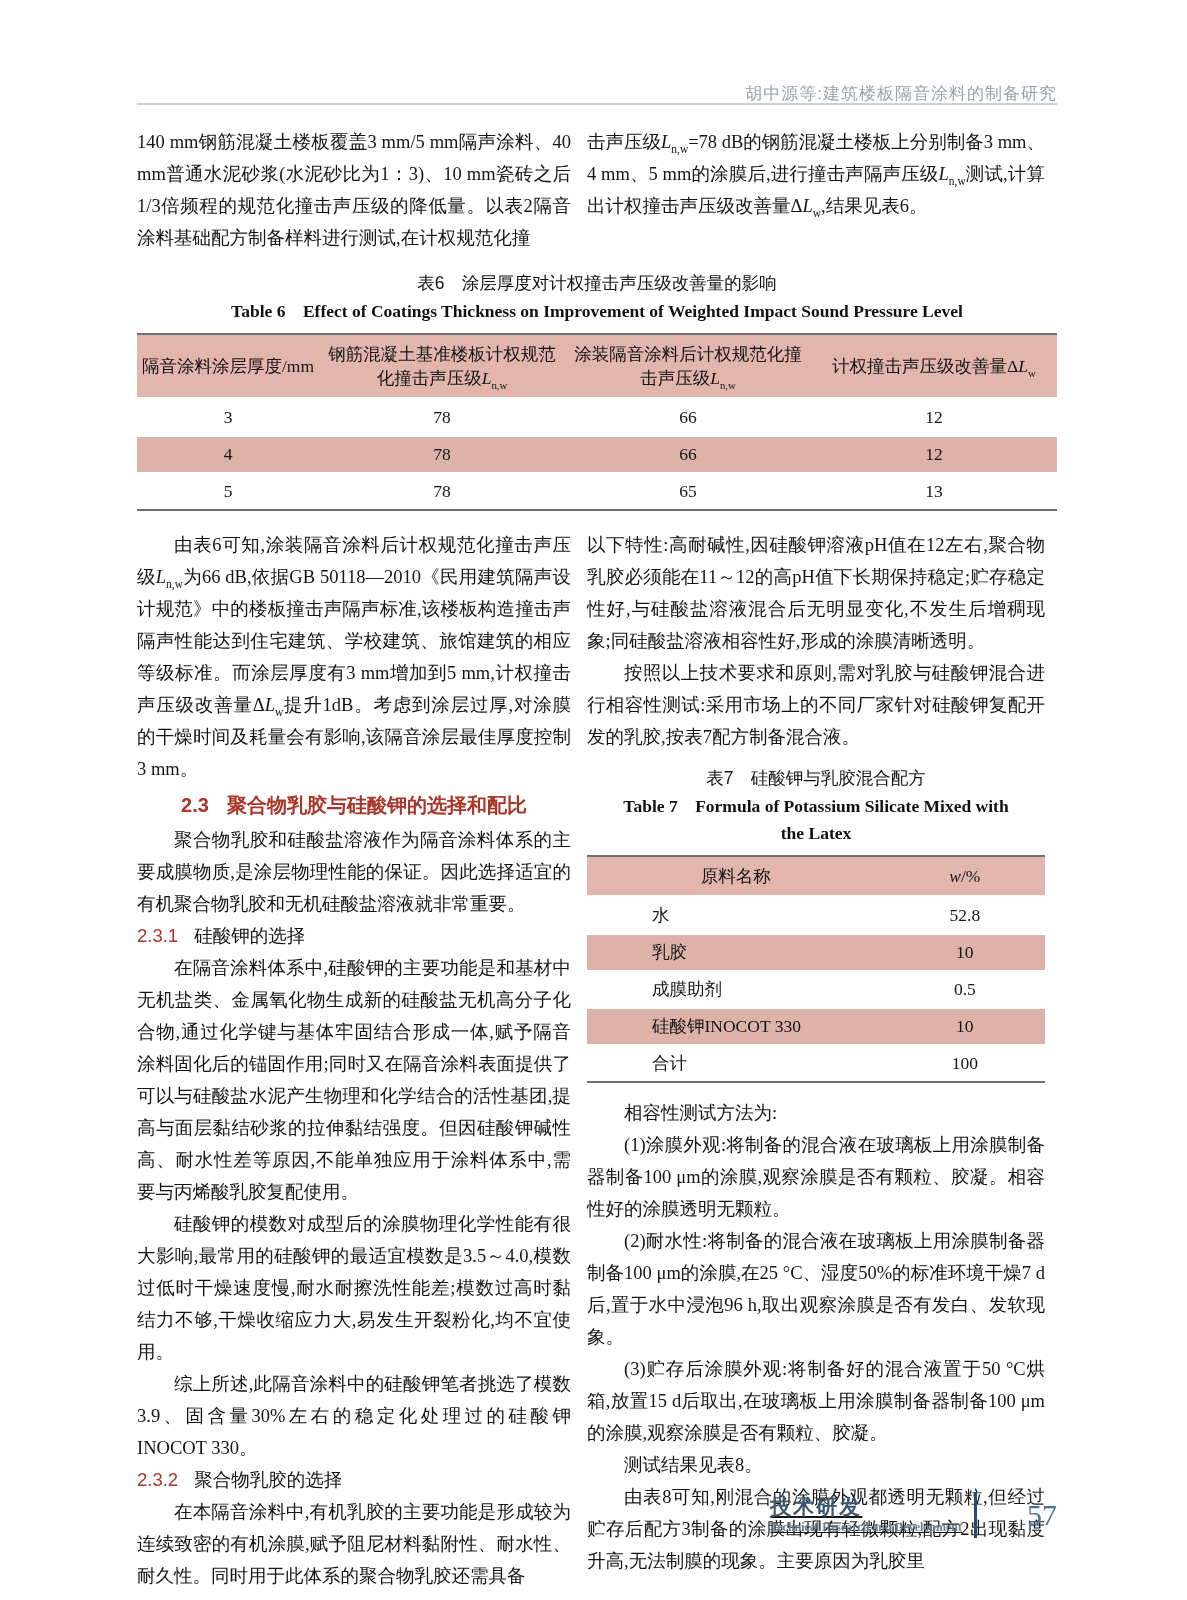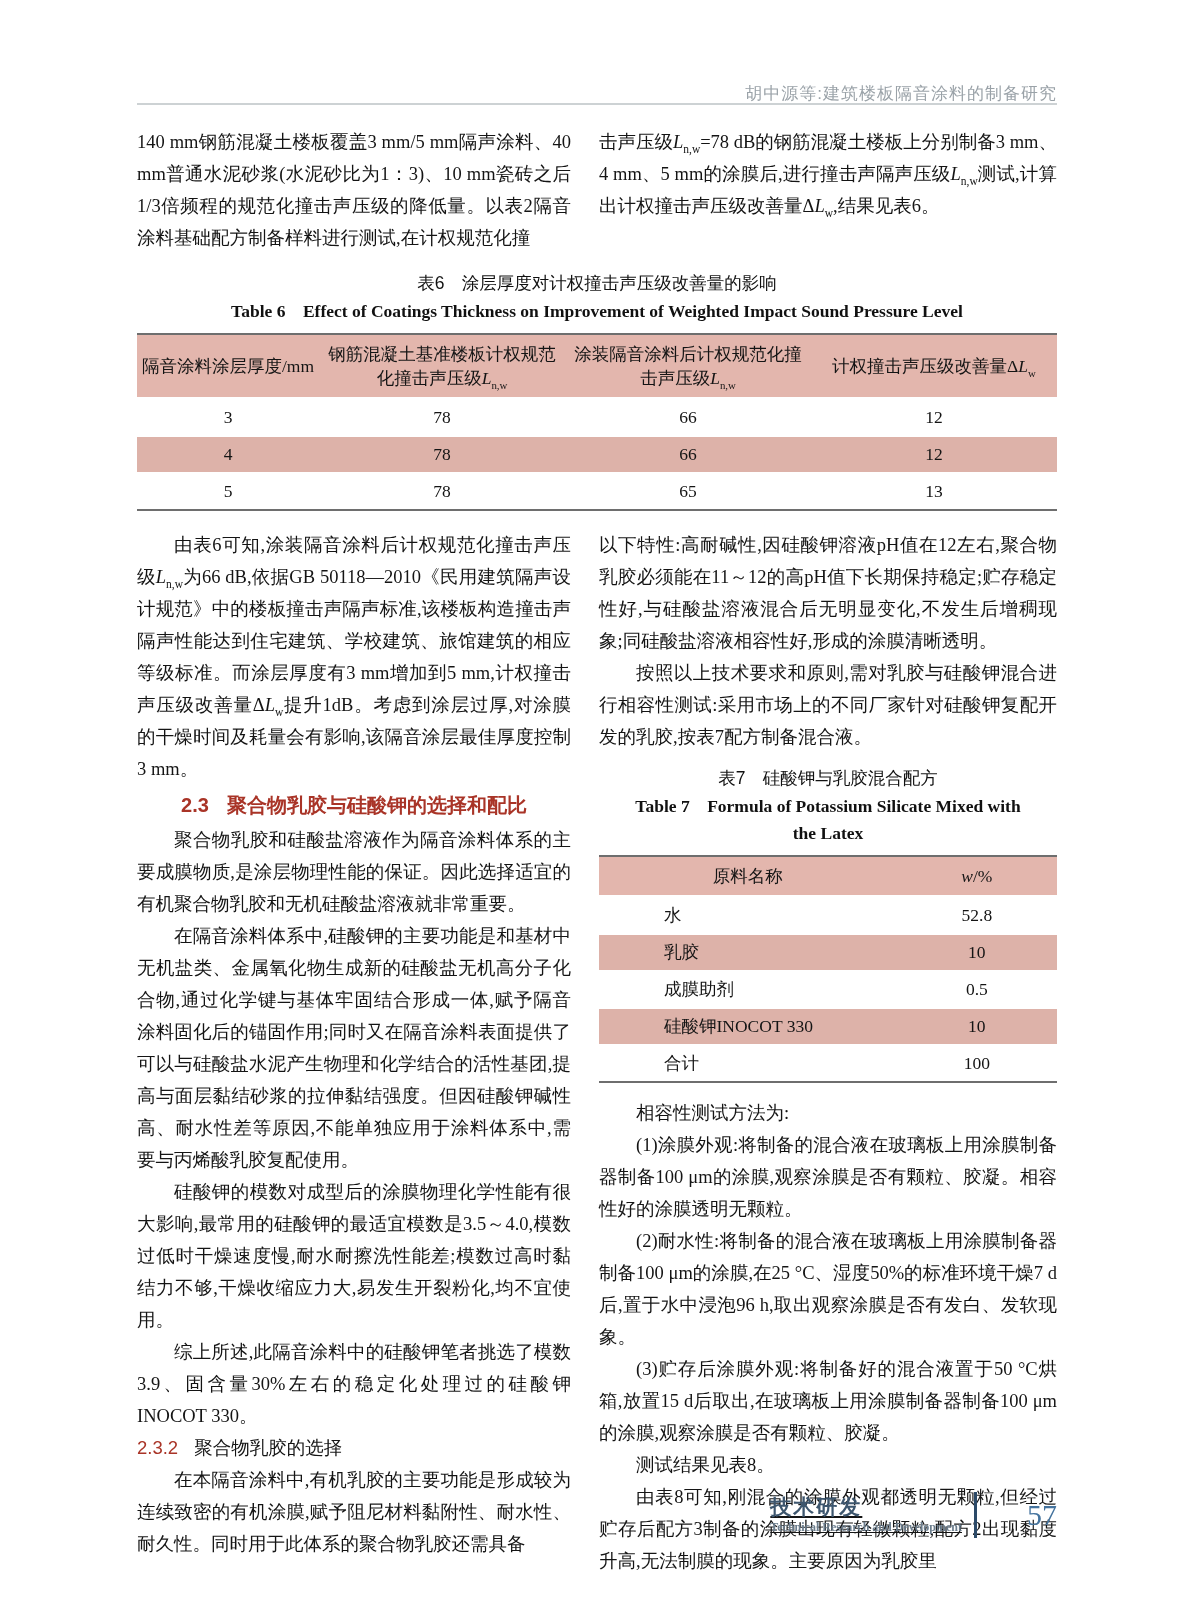--- a/index.html
+++ b/index.html
@@ -10,21 +10,21 @@
   }
   .running-head{
     position:absolute;top:82px;left:137px;width:920px;
     text-align:right;font-size:17px;color:#9aa2a8;letter-spacing:1px;
     font-family:"Liberation Sans","DejaVu Sans",sans-serif;
   }
   .head-rule{
     position:absolute;top:103px;left:137px;width:920px;height:2px;background:#cdd2d4;
   }
   .content{position:absolute;left:137px;top:126px;width:920px;}
-  .two-col{display:flex;gap:28px;}
+  .two-col{display:flex;gap:16px;}
   .col-left{width:434px;flex:0 0 434px;}
   .col-right{width:458px;flex:0 0 458px;}
   p.body-text{
     margin:0;font-size:18.5px;line-height:32px;text-align:justify;
     color:#141414;
   }
   .indent{text-indent:2em;}
   .noindent{text-indent:0;}
   sub{font-size:0.62em;line-height:0;}
   i{font-style:italic;}
@@ -147,20 +147,23 @@
     </div>
 
     <div class="two-col">
 
       <div class="col-left">
         <p class="body-text indent">由表6可知,涂装隔音涂料后计权规范化撞击声压级<i>L</i><sub>n,w</sub>为66 dB,依据GB 50118—2010《民用建筑隔声设计规范》中的楼板撞击声隔声标准,该楼板构造撞击声隔声性能达到住宅建筑、学校建筑、旅馆建筑的相应等级标准。而涂层厚度有3 mm增加到5 mm,计权撞击声压级改善量Δ<i>L</i><sub>w</sub>提升1dB。考虑到涂层过厚,对涂膜的干燥时间及耗量会有影响,该隔音涂层最佳厚度控制3 mm。</p>
         <h3 class="sec-heading" style="color:#a93427;">
           <span class="sec-num">2.3</span><span>聚合物乳胶与硅酸钾的选择和配比</span>
         </h3>
         <p class="body-text indent">聚合物乳胶和硅酸盐溶液作为隔音涂料体系的主要成膜物质,是涂层物理性能的保证。因此选择适宜的有机聚合物乳胶和无机硅酸盐溶液就非常重要。</p>
+        <h4 class="subsec-heading">
+          <span class="sec-num" style="color:#a93427;">2.3.1</span><span>硅酸钾的选择</span>
+        </h4>
         <p class="body-text indent">在隔音涂料体系中,硅酸钾的主要功能是和基材中无机盐类、金属氧化物生成新的硅酸盐无机高分子化合物,通过化学键与基体牢固结合形成一体,赋予隔音涂料固化后的锚固作用;同时又在隔音涂料表面提供了可以与硅酸盐水泥产生物理和化学结合的活性基团,提高与面层黏结砂浆的拉伸黏结强度。但因硅酸钾碱性高、耐水性差等原因,不能单独应用于涂料体系中,需要与丙烯酸乳胶复配使用。</p>
         <p class="body-text indent">硅酸钾的模数对成型后的涂膜物理化学性能有很大影响,最常用的硅酸钾的最适宜模数是3.5～4.0,模数过低时干燥速度慢,耐水耐擦洗性能差;模数过高时黏结力不够,干燥收缩应力大,易发生开裂粉化,均不宜使用。</p>
         <p class="body-text indent">综上所述,此隔音涂料中的硅酸钾笔者挑选了模数3.9、固含量30%左右的稳定化处理过的硅酸钾INOCOT 330。</p>
         <h4 class="subsec-heading">
           <span class="sec-num" style="color:#a93427;">2.3.2</span><span>聚合物乳胶的选择</span>
         </h4>
         <p class="body-text indent">在本隔音涂料中,有机乳胶的主要功能是形成较为连续致密的有机涂膜,赋予阻尼材料黏附性、耐水性、耐久性。同时用于此体系的聚合物乳胶还需具备</p>
       </div>
 
       <div class="col-right">

